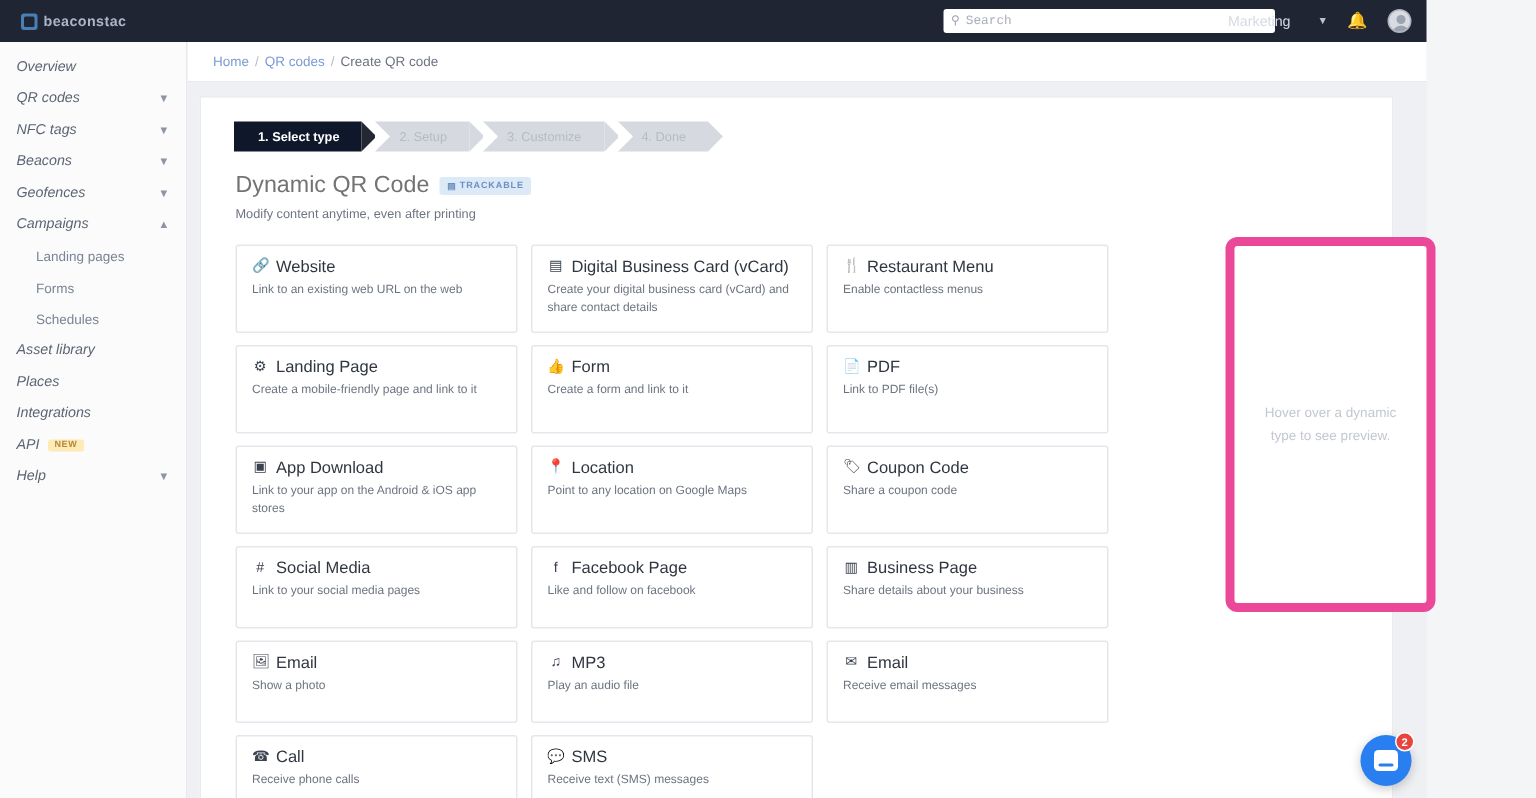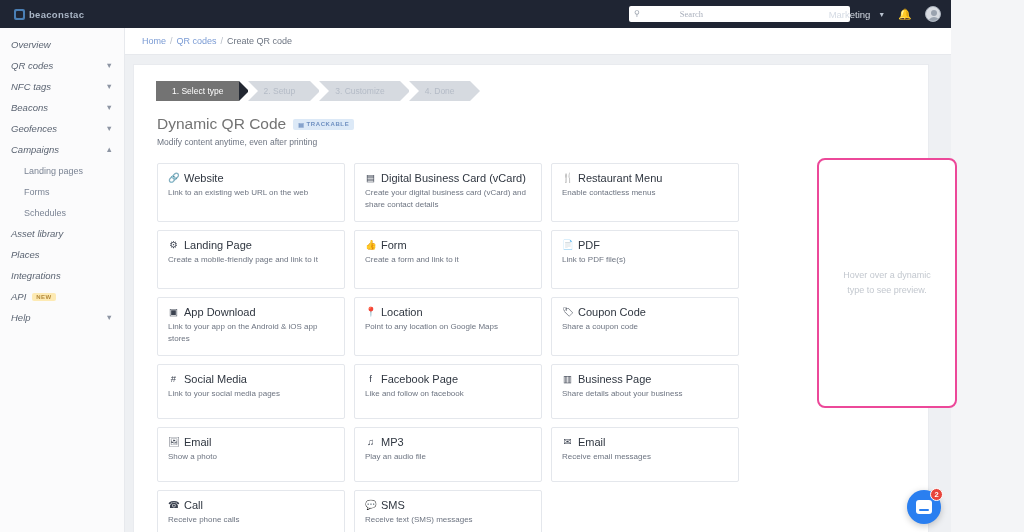--- a/index.html
+++ b/index.html
@@ -29,26 +29,26 @@
   .logo-text { color: #aab6c6; font-size: 9.5px; letter-spacing: .3px; font-weight: 700; }
 
   .search-wrap { position: absolute; left: 629px; top: 6px; width: 221px; height: 16px; }
   .search-box {
     width: 100%; height: 16px; background: #fff; border-radius: 2px;
     display: flex; align-items: center; padding: 0 5px; gap: 4px;
   }
   .search-ico { color: #9aa2ad; font-size: 8px; line-height: 1; }
   .search-input {
     border: none; outline: none; font-size: 8.5px; color: #4a5160;
-    font-family: Liberation Serif, serif; width: 100%; background: transparent; margin-left: 36px;
+    font-family: Liberation Mono, monospace; width: 100%; background: transparent;
   }
   .search-input::placeholder { color: #a8aebb; }
 
   .topright { position: absolute; right: 10px; top: 0; height: 28px; display: flex; align-items: center; gap: 13px; }
-  .acct { color: #d5dbe4; font-size: 9.5px; display: flex; align-items: center; gap: 8px; text-align: center; }
+  .acct { color: #d5dbe4; font-size: 9.5px; display: flex; align-items: center; gap: 18px; text-align: center; }
   .chev-sm { font-size: 7px; color: #b9c2cf; }
   .bell { color: #d5dbe4; font-size: 11px; line-height: 1; }
   .avatar {
     width: 16px; height: 16px; border-radius: 50%;
     background: #d8dce2; border: 1px solid #aab2bd; position: relative; overflow: hidden;
   }
   .avatar:before {
     content:""; position:absolute; left:5px; top:3px; width:6px; height:6px;
     border-radius:50%; background:#9aa3af;
   }
@@ -105,21 +105,21 @@
     content:""; position: absolute; right: -10px; top: 0;
     border-top: 10px solid transparent; border-bottom: 10px solid transparent;
     border-left: 10px solid #d6dae0; z-index: 2;
   }
   .step:before {
     content:""; position: absolute; left: 0px; top: 0;
     border-top: 10px solid transparent; border-bottom: 10px solid transparent;
     border-left: 10px solid #fff; z-index: 3;
   }
   .step:first-child:before { display: none; }
-  .step.active { background: #737373; color: #fff; font-weight: 400; }
+  .step.active { background: #0f172a; color: #fff; font-weight: 700; }
   .step.active:after { border-left-color: #232832; }
 
   
   .title-row { position: absolute; left: 23px; top: 50px; display: flex; align-items: center; gap: 7px; }
   .title { font-size: 15.5px; color: #737373; font-weight: 400; }
   .trackable {
     background: #dce9f7; color: #6e8fc0; font-size: 6px; font-weight: 700;
     letter-spacing: .6px; padding: 2px 5px; border-radius: 2px;
     display: flex; align-items: center; gap: 2px;
   }
@@ -141,21 +141,21 @@
   .card-title { font-size: 11px; color: #2f3640; }
   .card-desc { font-size: 8px; color: #6d7481; line-height: 1.45; margin-top: 3px; }
 
   
   .preview-title {
     position: absolute; right: 0; top: 65px; width: 272px; text-align: center;
     font-size: 12px; color: #3a4049;
   }
   .preview-box {
     position: absolute; left: 817px; top: 158px; width: 140px; height: 250px;
-    background: #fff; border: 2px solid #ec4899; border-radius: 8px;
+    background: #fff; border: 6px solid #ec4899; border-radius: 8px;
     display: flex; align-items: center; justify-content: center; padding: 0 16px;
   }
   .preview-hint { font-size: 9px; color: #c3c8cf; text-align: center; line-height: 1.65; }
 
   
   .chat {
     position: absolute; right: 10px; bottom: 8px; width: 34px; height: 34px;
     border-radius: 50%; background: #2a7ff0;
     display: flex; align-items: center; justify-content: center;
     box-shadow: 0 2px 7px rgba(0,0,0,.22); cursor: pointer; z-index: 40;

